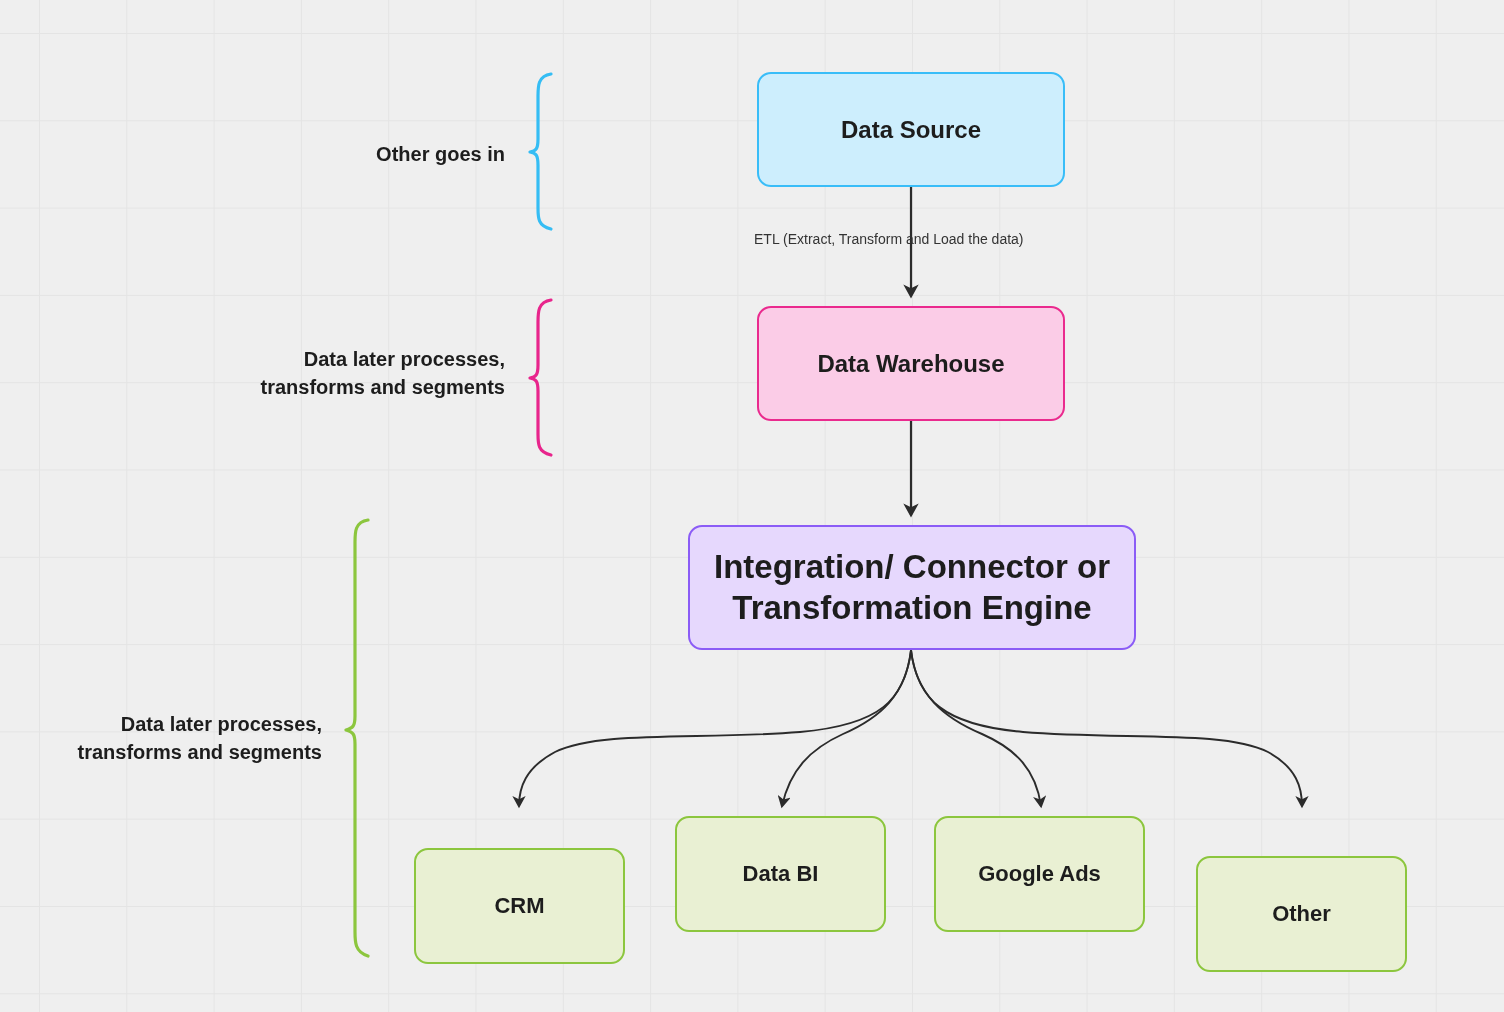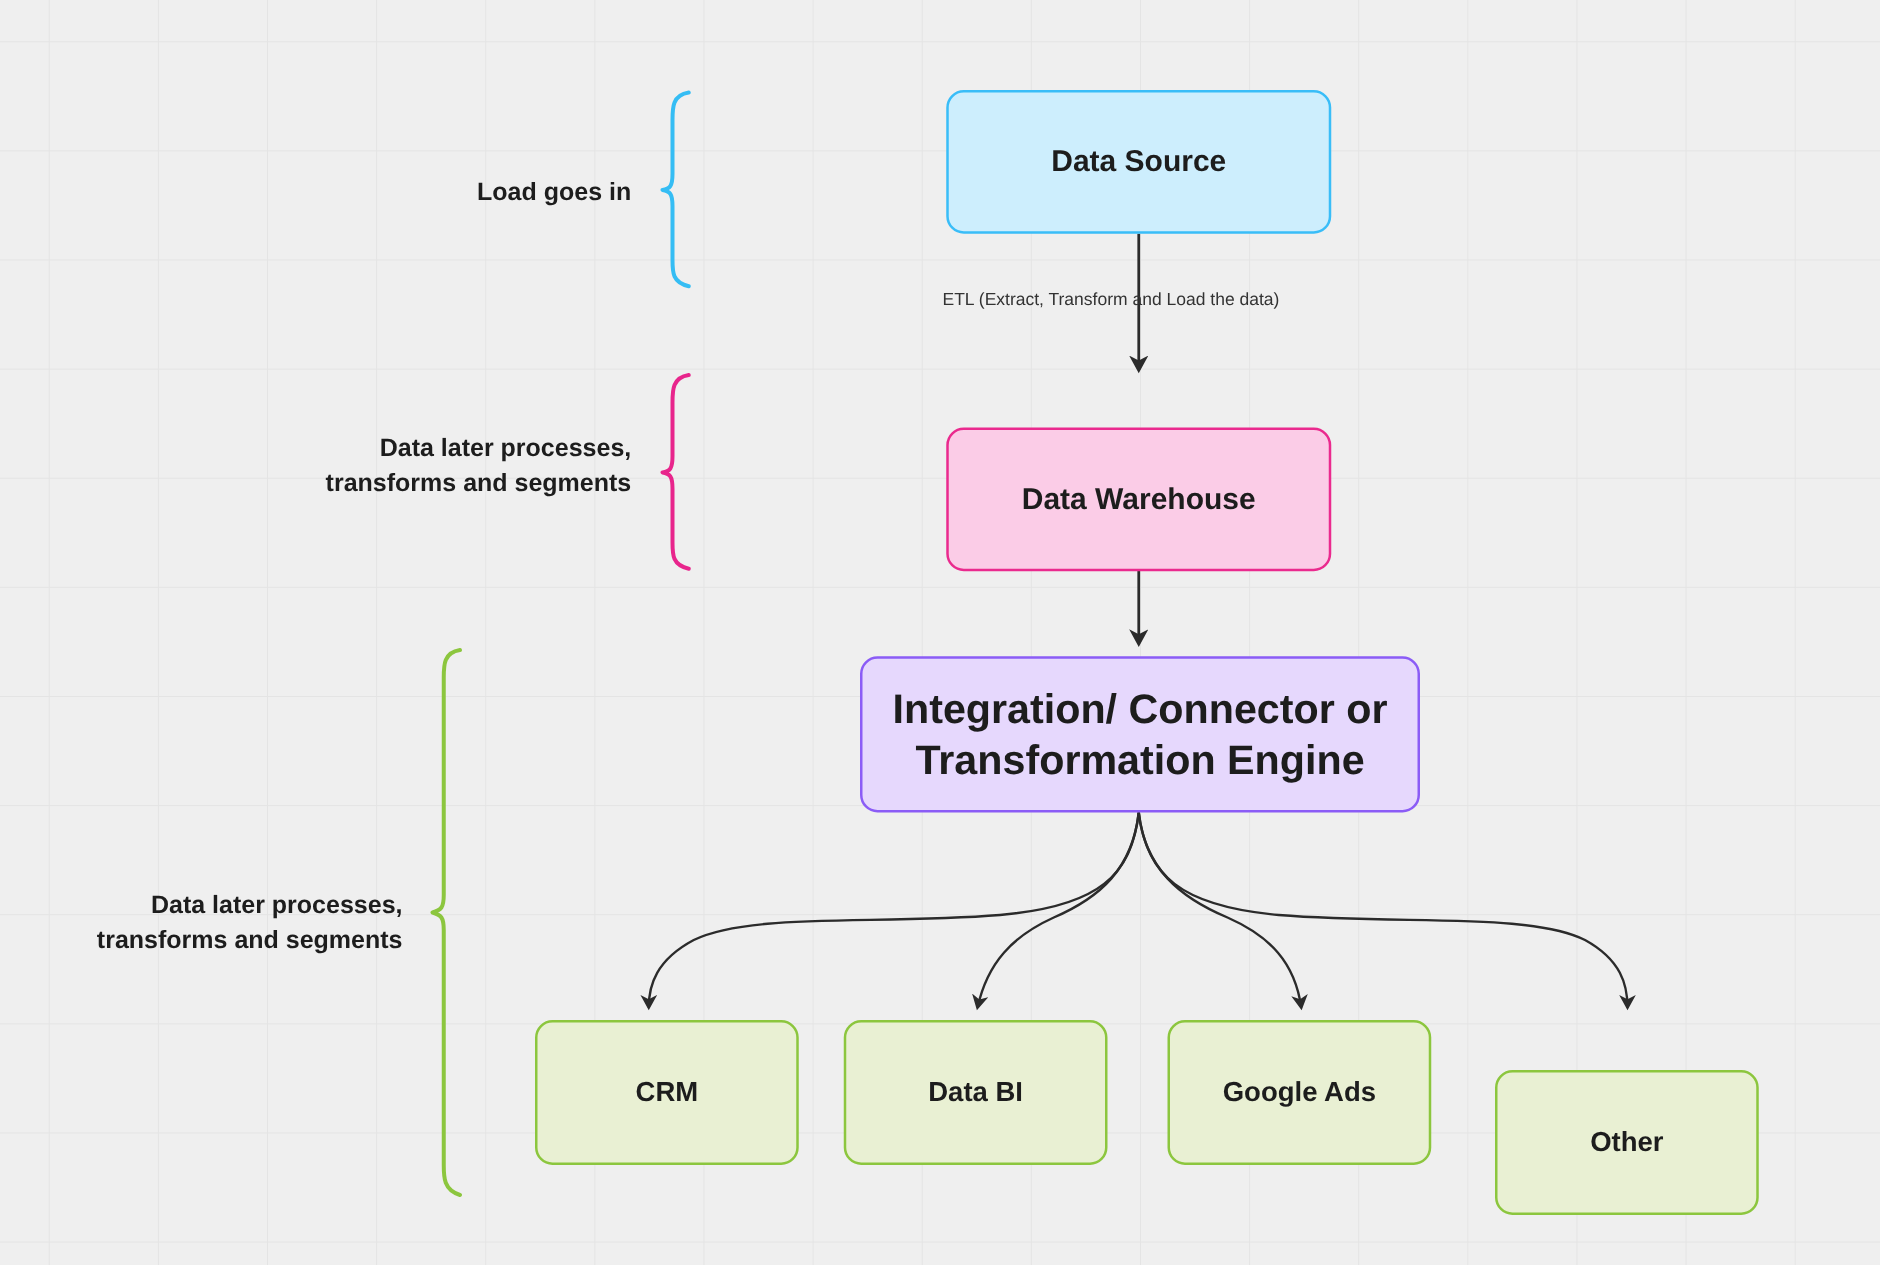--- a/index.html
+++ b/index.html
@@ -64,21 +64,20 @@
   }
 
   .node-data-warehouse {
     left: 757px;
     top: 306px;
     width: 308px;
     height: 115px;
     background: #fbcce7;
     border-color: #ea2a8e;
     font-size: 24px;
-    margin-top: 36px;
   }
 
   .node-integration {
     left: 688px;
     top: 525px;
     width: 448px;
     height: 125px;
     background: #e6d8fd;
     border-color: #8b5cf6;
     font-size: 33px;
@@ -86,21 +85,21 @@
   }
 
   .node-out {
     top: 816px;
     width: 211px;
     height: 116px;
     background: #e9f0d3;
     border-color: #8cc63e;
     font-size: 22px;
   }
-  .node-crm        { left: 428px; }
+  .node-crm        { left: 414px; margin-top: 32px; }
   .node-powerbi    { left: 675px; }
   .node-googleads  { left: 934px; }
   .node-other      { left: 1196px; margin-top: 40px; }
 
   
   .edge-label {
     position: absolute;
     font-size: 14px;
     color: #333333;
     font-weight: normal;
@@ -198,21 +197,21 @@
   <div class="node node-out node-googleads">
     <span>Google Ads</span>
   </div>
 
   <div class="node node-out node-other">
     <span>Other</span>
   </div>
 
   <div class="edge-label edge-label-etl">ETL (Extract, Transform and Load the data)</div>
 
-  <div class="annotation ann-1" style="white-space: pre-line;">Load goes in</div>
+  <div class="annotation ann-1" style="white-space: pre-line;">Other goes in</div>
 
   <div class="annotation ann-2" style="white-space: pre-line;">Data later processes,
 transforms and segments</div>
 
   <div class="annotation ann-3" style="white-space: pre-line;">Data later processes,
 transforms and segments</div>
 
 </div>
 
 </body></html>

